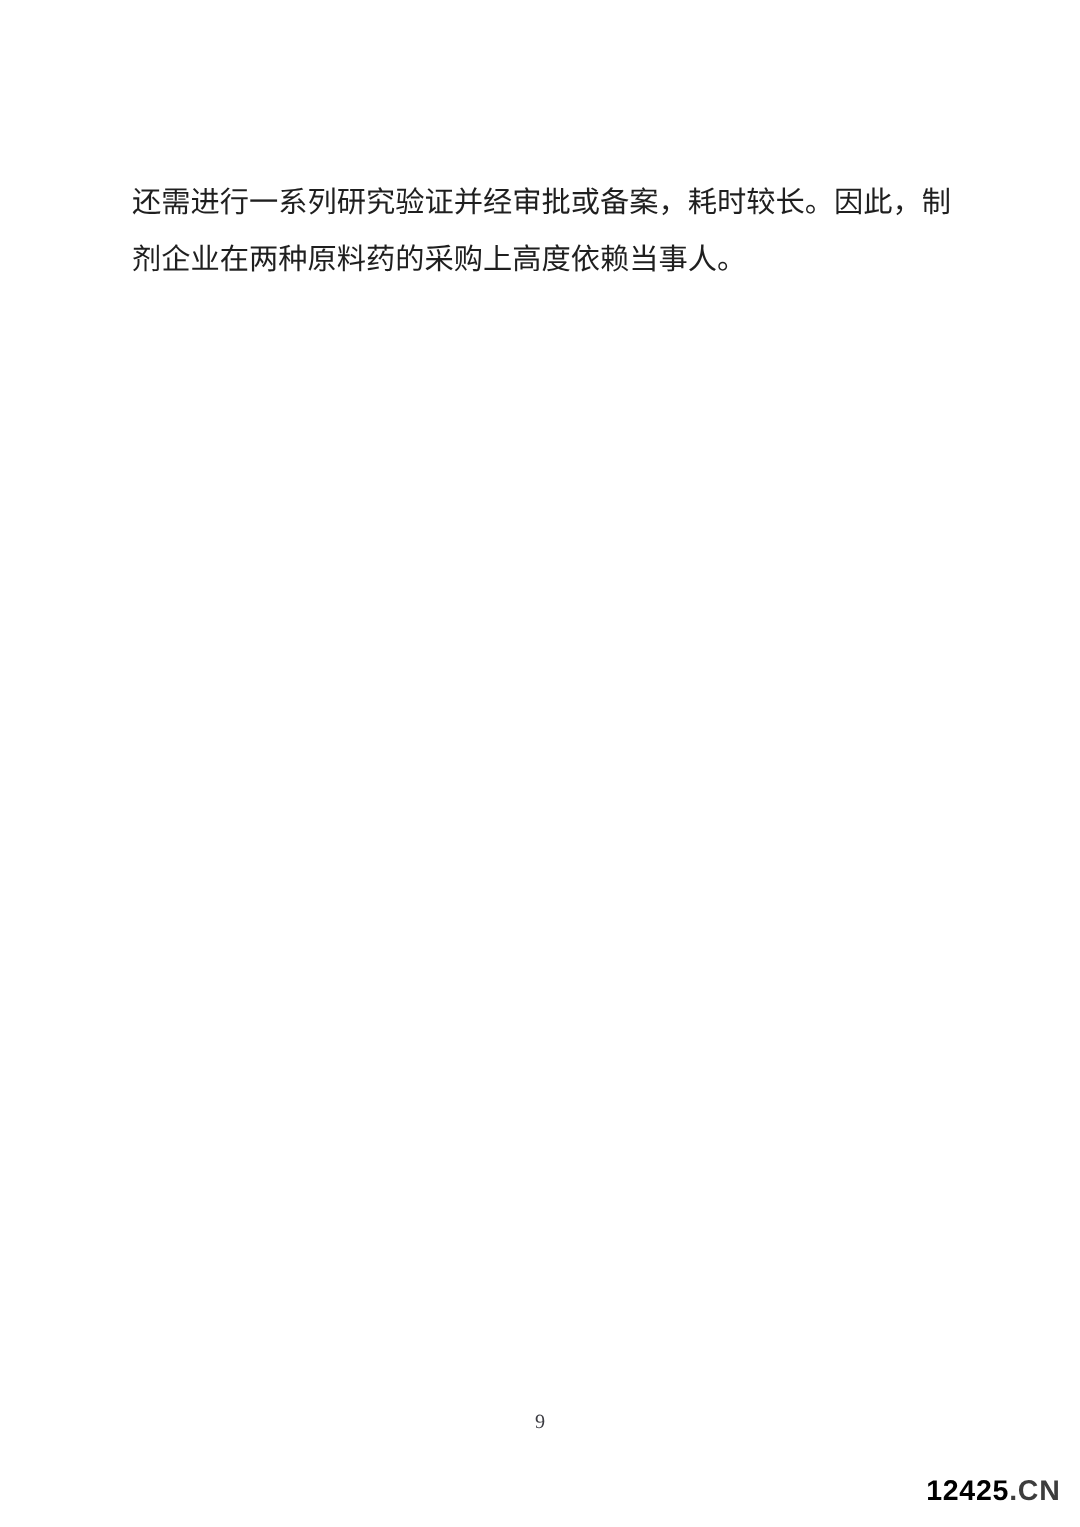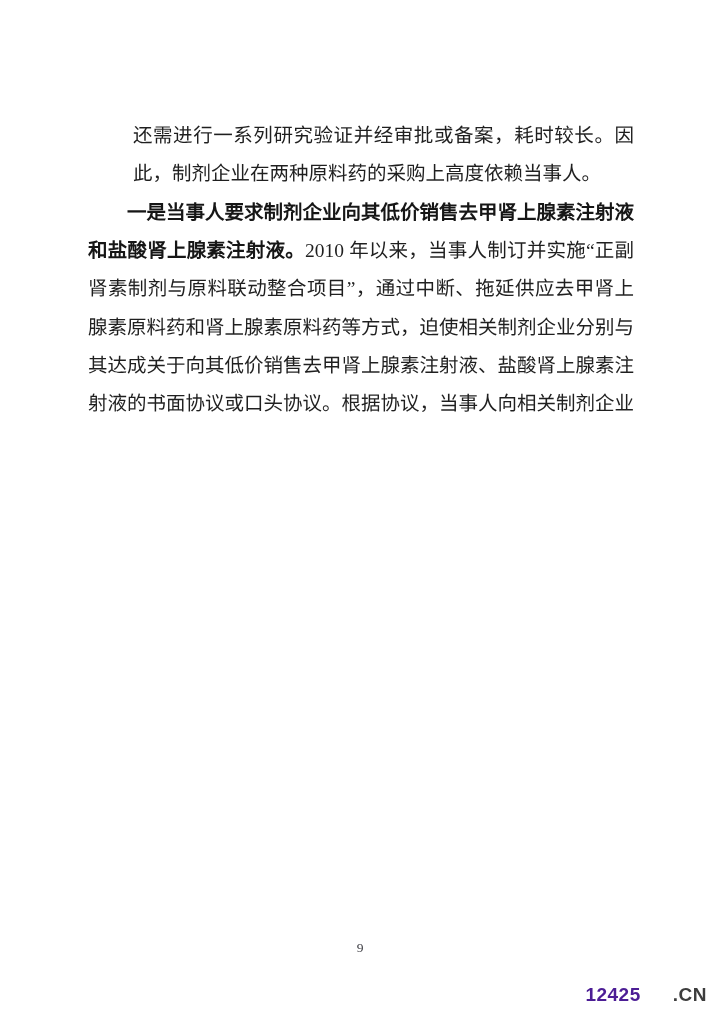--- a/index.html
+++ b/index.html
@@ -25,21 +25,20 @@
     color: #1f1f1f;
     text-align: justify;
     text-justify: inter-character;
   }
   .para {
     margin: 0;
     text-indent: 2em;
   }
   .para.no-indent {
     text-indent: 0;
-    margin-left: 45px;
   }
   .para b {
     font-weight: 700;
     color: #161616;
   }
   .page-number {
     position: absolute;
     left: 0;
     right: 0;
     top: 939px;
@@ -52,35 +51,34 @@
   .watermark {
     position: absolute;
     right: 13px;
     top: 984px;
     font-family: "Liberation Sans", "DejaVu Sans", sans-serif;
     font-weight: 700;
     font-size: 19px;
     line-height: 22px;
     letter-spacing: 0.5px;
   }
-  .wm-prefix { color: #4c1d95; }
-  .wm-suffix { color: #3d3d3d; margin-left: 32px; }
+  .wm-prefix { color: #000000; }
+  .wm-suffix { color: #3d3d3d; }
 </style>
 </head>
 <body>
 
 <div class="page">
 
   <div class="content">
 
     <p class="para no-indent"><span>还需进行一系列研究验证并经审批或备案，耗时较长。因此，制剂企业在两种原料药的采购上高度依赖当事人。</span></p>
 
 
 
-    <p class="para"><b>一是当事人要求制剂企业向其低价销售去甲肾上腺素注射液和盐酸肾上腺素注射液。</b><span>2010 年以来，当事人制订并实施“正副肾素制剂与原料联动整合项目”，通过中断、拖延供应去甲肾上腺素原料药和肾上腺素原料药等方式，迫使相关制剂企业分别与其达成关于向其低价销售去甲肾上腺素注射液、盐酸肾上腺素注射液的书面协议或口头协议。根据协议，当事人向相关制剂企业</span></p>
 
   </div>
 
   <div class="page-number">9</div>
 
   <div class="watermark"><span class="wm-prefix">12425</span><span class="wm-suffix">.CN</span></div>
 
 </div>
 
 </body></html>

